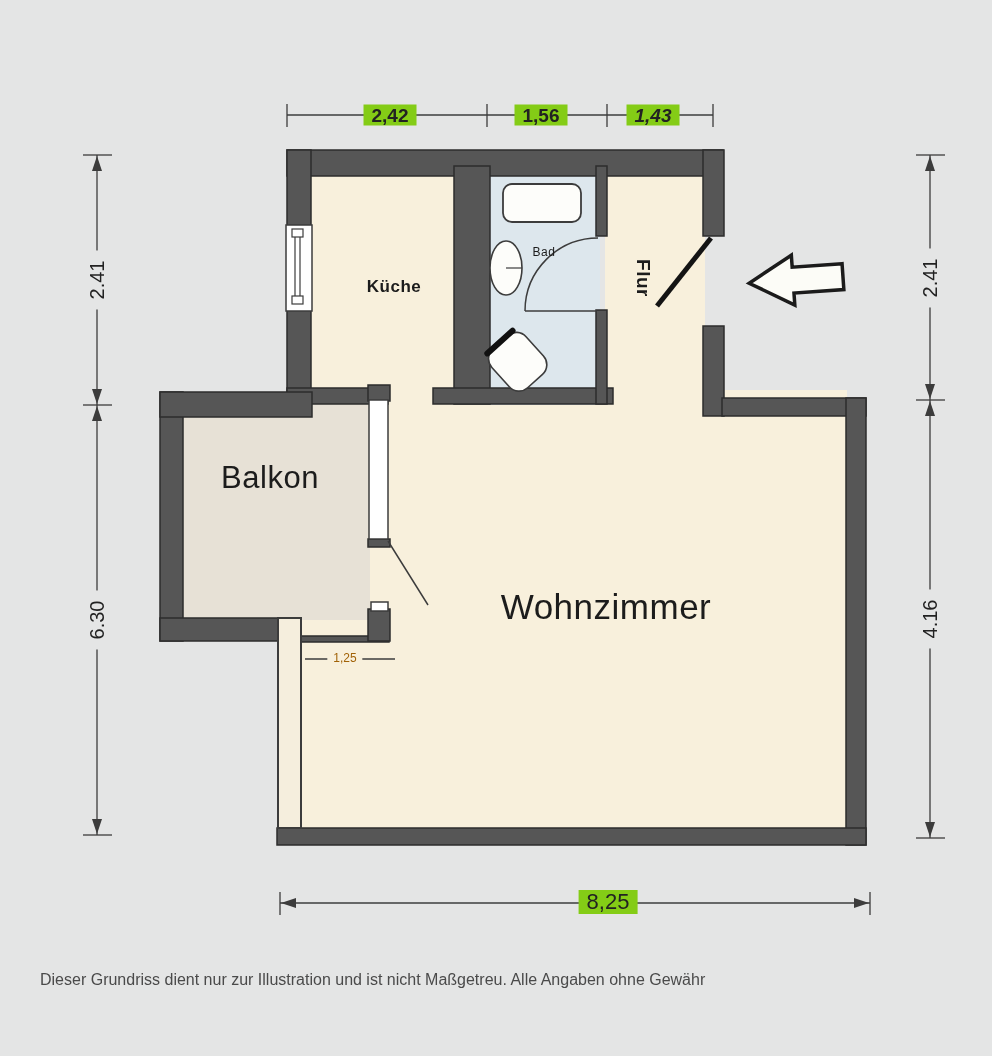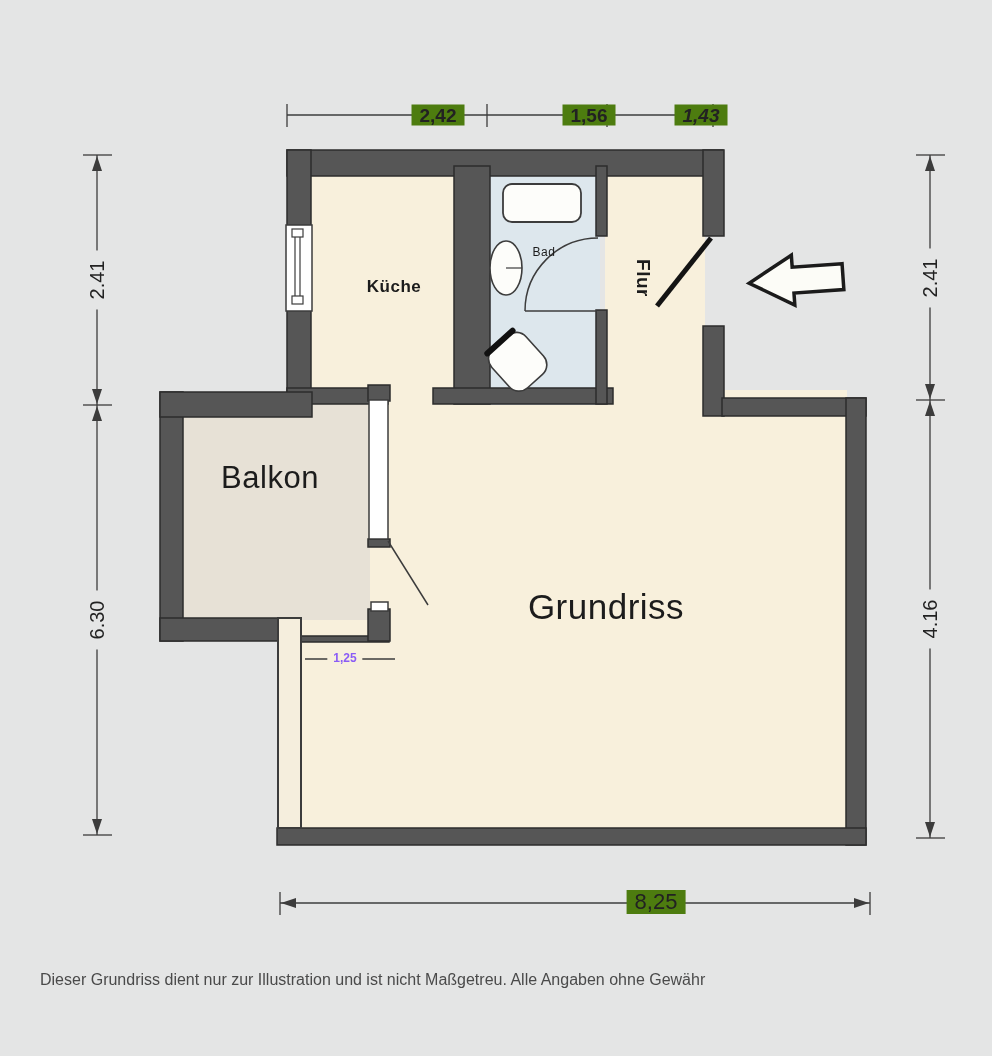--- a/index.html
+++ b/index.html
@@ -13,29 +13,29 @@
     position:absolute;transform:translate(-50%,-50%);
     color:#1c1c1c;white-space:nowrap;line-height:1;
   }
   .room{letter-spacing:.5px;}
   .room-kueche{font-size:17px;font-weight:bold;}
   .room-bad{font-size:12px;font-weight:500;}
   .room-flur{font-size:19px;font-weight:bold;transform:translate(-50%,-50%) rotate(90deg);}
   .room-balkon{font-size:31px;font-weight:400;}
   .room-wohnzimmer{font-size:35px;font-weight:400;}
   .dim{
-    font-size:19px;font-weight:bold;background:#4d7c0f;padding:1px 8px;color:#222;margin-left:48px;
+    font-size:19px;font-weight:bold;background:#84cc16;padding:1px 8px;color:#222;
   }
   .dim-plain{font-weight:400;font-size:22px;}
   .dim-side{
     font-size:20px;font-weight:400;background:#e4e5e5;padding:2px 10px;color:#222;
     transform:translate(-50%,-50%) rotate(-90deg);
   }
   .dim-inner{
-    font-size:12px;font-weight:700;background:#f8f0dc;padding:0 6px;color:#8b5cf6;
+    font-size:12px;font-weight:400;background:#f8f0dc;padding:0 6px;color:#a16207;
   }
   .disclaimer{
     position:absolute;left:40px;top:971px;font-size:16px;color:#4a4a4a;
   }
 </style>
 </head>
 <body>
 
 <div id="stage">
 
@@ -137,21 +137,21 @@
       <polygon points="930,837 925,822 935,822"></polygon>
       <polygon points="281,903 296,898 296,908"></polygon>
       <polygon points="869,903 854,898 854,908"></polygon>
     </g>
   </svg>
 
   <div class="lbl room room-kueche" style="left:394px;top:286px;">Küche</div>
   <div class="lbl room room-bad" style="left:544px;top:252px;">Bad</div>
   <div class="lbl room room-flur" style="left:643px;top:278px;">Flur</div>
   <div class="lbl room room-balkon" style="left:270px;top:477px;">Balkon</div>
-  <div class="lbl room room-wohnzimmer" style="left:606px;top:606px;">Grundriss</div>
+  <div class="lbl room room-wohnzimmer" style="left:606px;top:606px;">Wohnzimmer</div>
 
   <div class="lbl dim" style="left:390px;top:115px;">2,42</div>
   <div class="lbl dim" style="left:541px;top:115px;">1,56</div>
   <div class="lbl dim" style="left:653px;top:115px;font-style:italic;">1,43</div>
 
   <div class="lbl dim-side" style="left:97px;top:280px;">2.41</div>
   <div class="lbl dim-side" style="left:97px;top:620px;">6.30</div>
 
   <div class="lbl dim-side" style="left:930px;top:278px;">2.41</div>
   <div class="lbl dim-side" style="left:930px;top:619px;">4.16</div>

